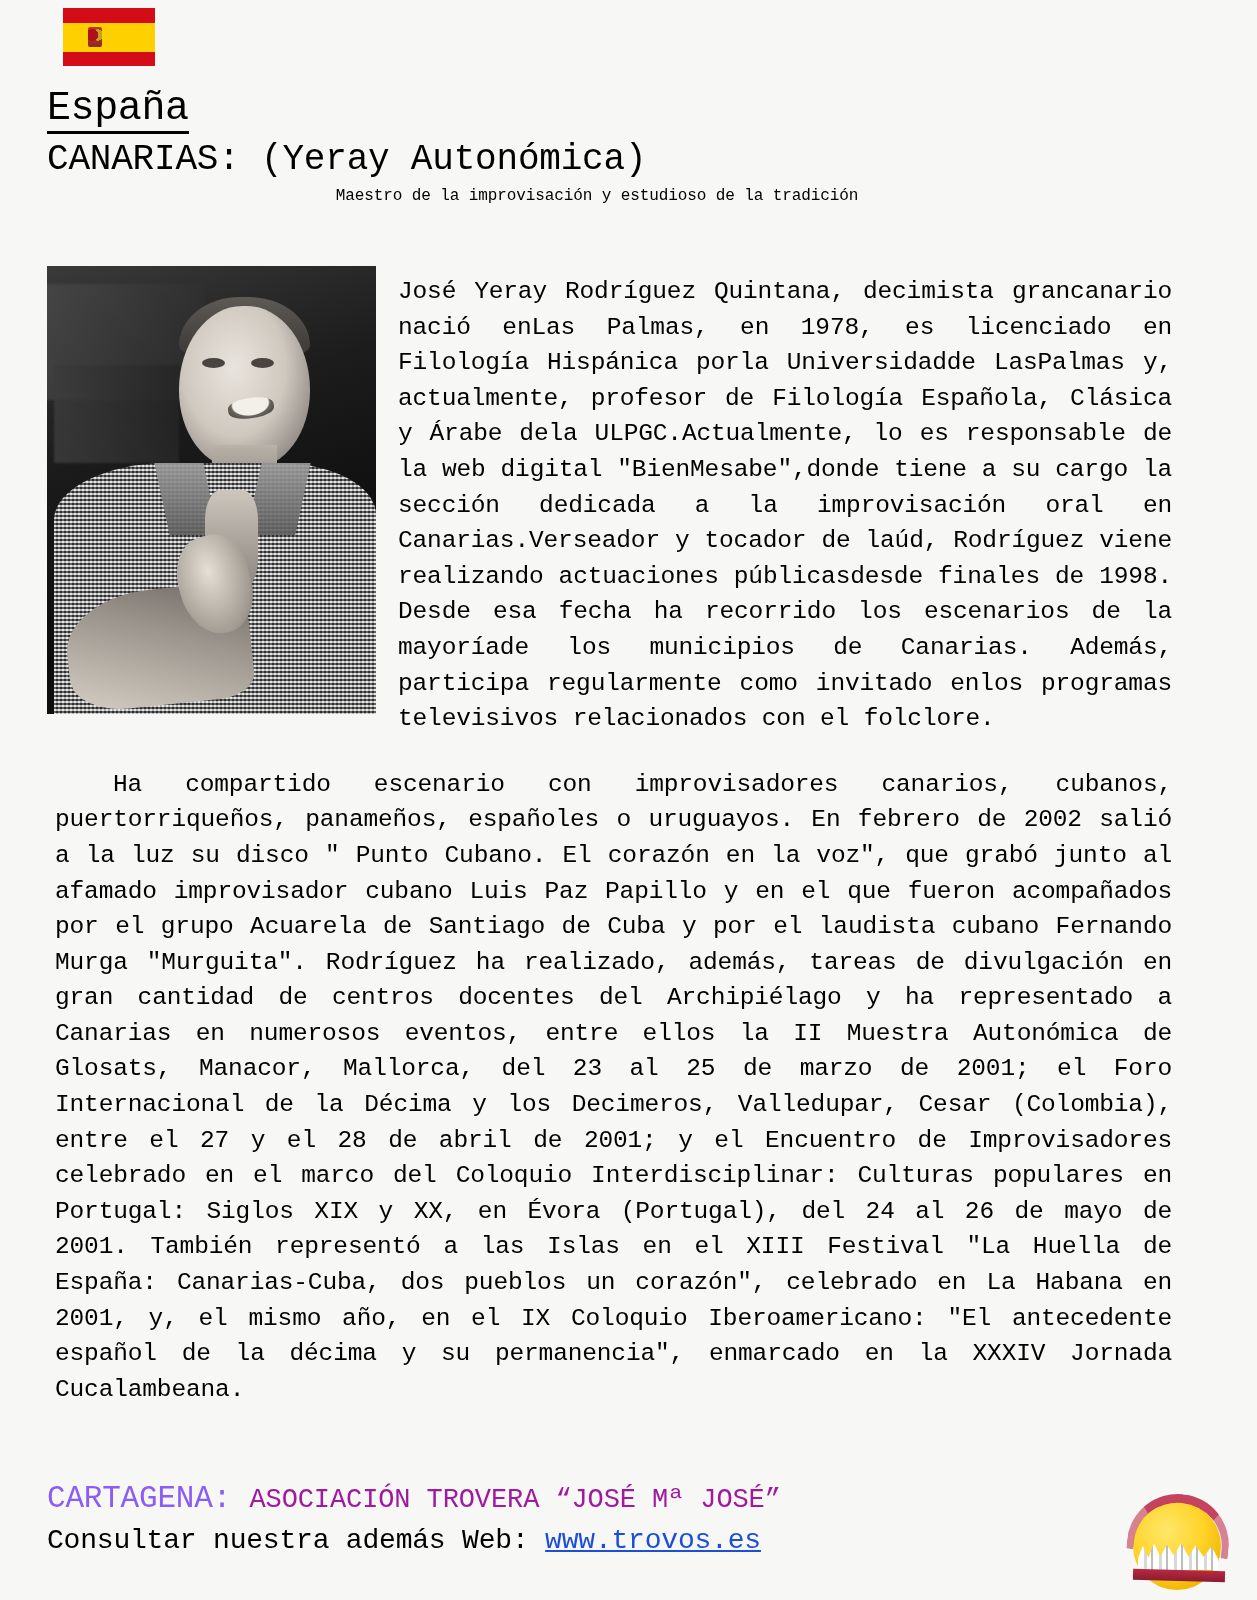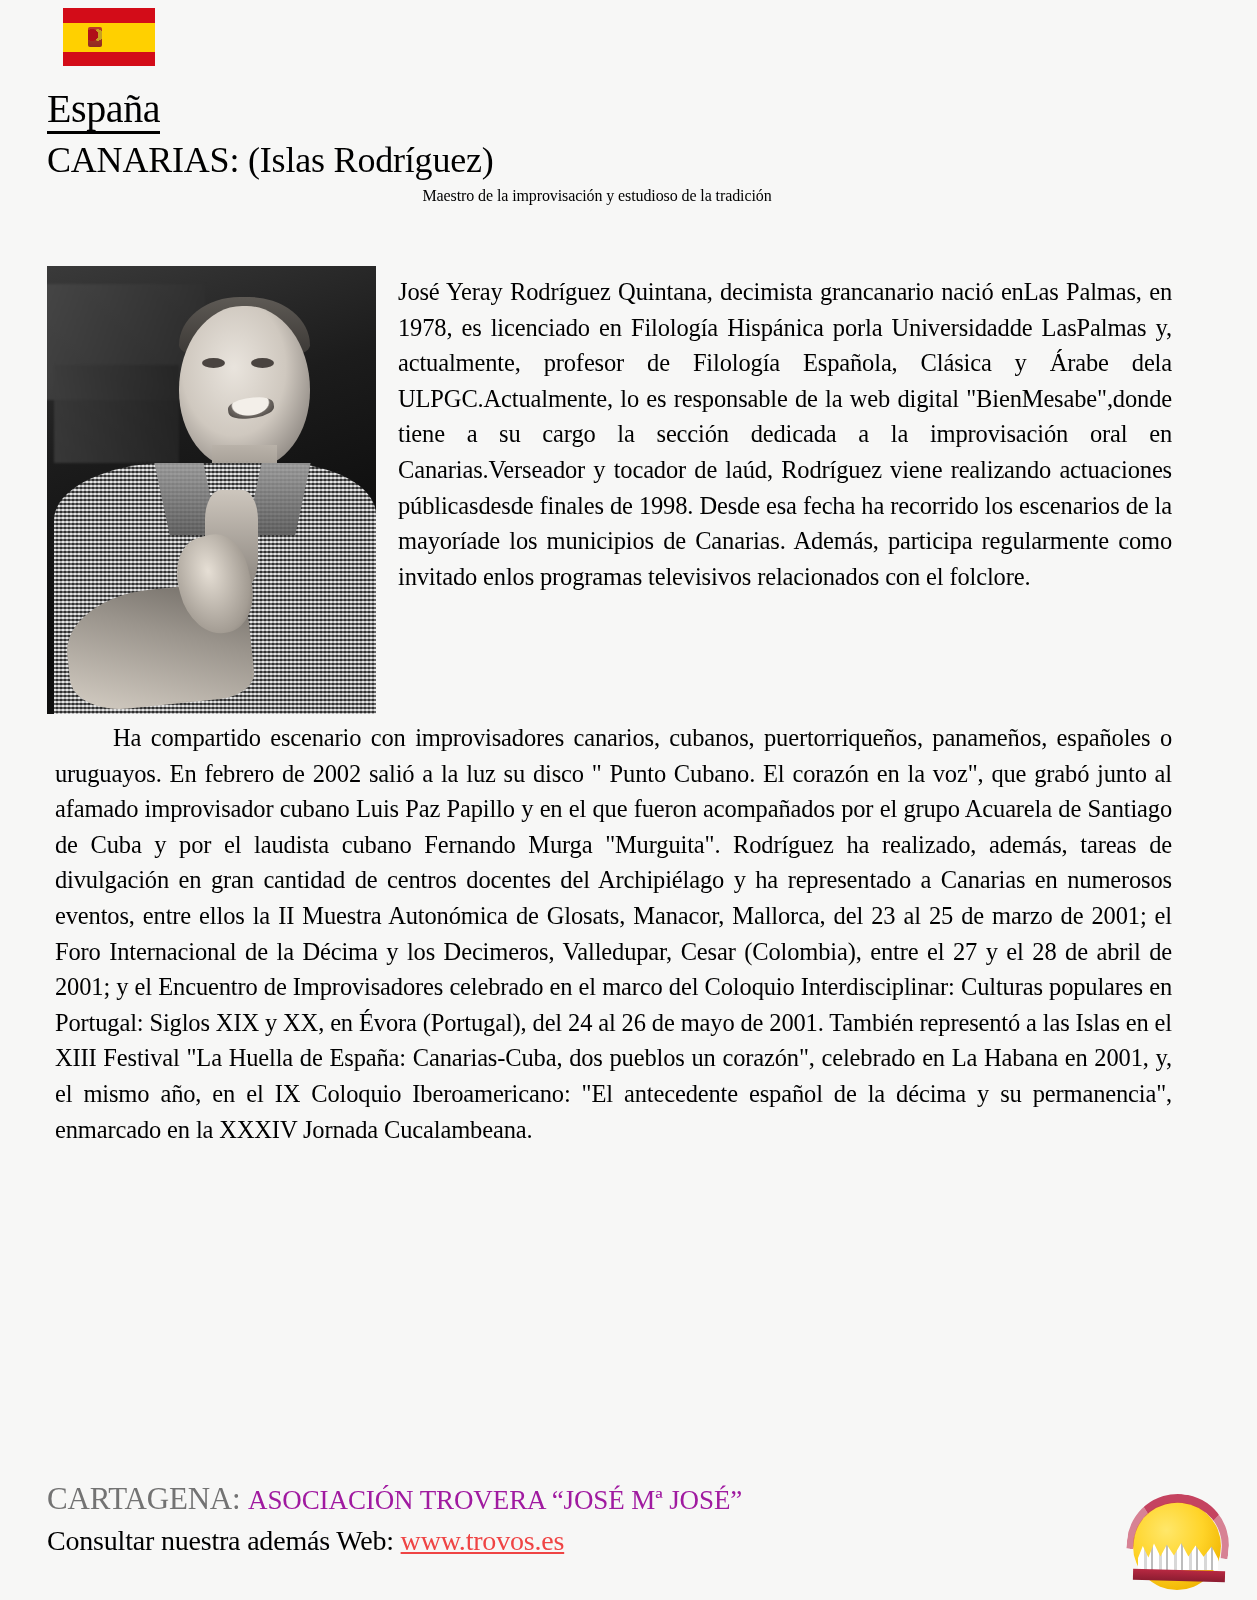--- a/index.html
+++ b/index.html
@@ -7,21 +7,21 @@
     margin: 0;
     padding: 0;
     background: #ffffff;
   }
   .page {
     position: relative;
     width: 1257px;
     height: 1600px;
     background: #f7f7f6;
     overflow: hidden;
-    font-family: Liberation Serif, serif;
+    font-family: Liberation Mono, monospace;
     color: #000000;
     box-sizing: border-box;
   }
 
   
   .flag-wrap {
     position: absolute;
     left: 63px;
     top: 8px;
     width: 92px;
@@ -223,34 +223,34 @@
     left: 47px;
     bottom: 40px;
     width: 1160px;
   }
   .foot-line1 {
     font-size: 31px;
     line-height: 39px;
     white-space: nowrap;
     letter-spacing: -0.2px;
   }
-  .foot-city { color: #737373; }
+  .foot-city { color: #8b5cf6; }
   .foot-assoc {
     color: #a01aa0;
     font-size: 27px;
     letter-spacing: -0.1px;
   }
   .foot-line2 {
     font-size: 28px;
     line-height: 38px;
     margin-top: 2px;
     letter-spacing: -0.2px;
   }
   .foot-weburl {
-    color: #ef4444;
+    color: #1d4ed8;
     text-decoration: underline;
     text-underline-offset: 2px;
   }
 
   
   .logo {
     position: absolute;
     right: 22px;
     bottom: 0px;
     width: 110px;
@@ -298,21 +298,21 @@
 
   <div class="flag-wrap">
     <div class="flag">
       <div class="band-yellow"></div>
       <div class="coat"></div>
     </div>
   </div>
 
   <div class="heading">
     <div class="h-country">España</div>
-    <div class="h-region">CANARIAS: (Islas Rodríguez)</div>
+    <div class="h-region">CANARIAS: (Yeray Autonómica)</div>
     <div class="h-sub">Maestro de la improvisación y estudioso de la tradición</div>
   </div>
 
   <div class="body-zone">
 
     <div class="photo">
       <div class="bg"></div>
       <div class="blotch1"></div>
       <div class="blotch2"></div>
       <div class="hair"></div>

